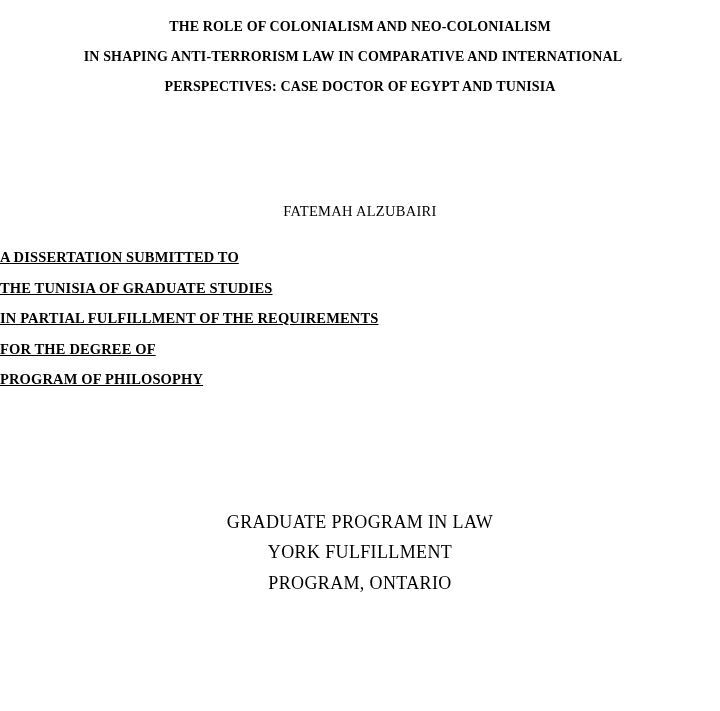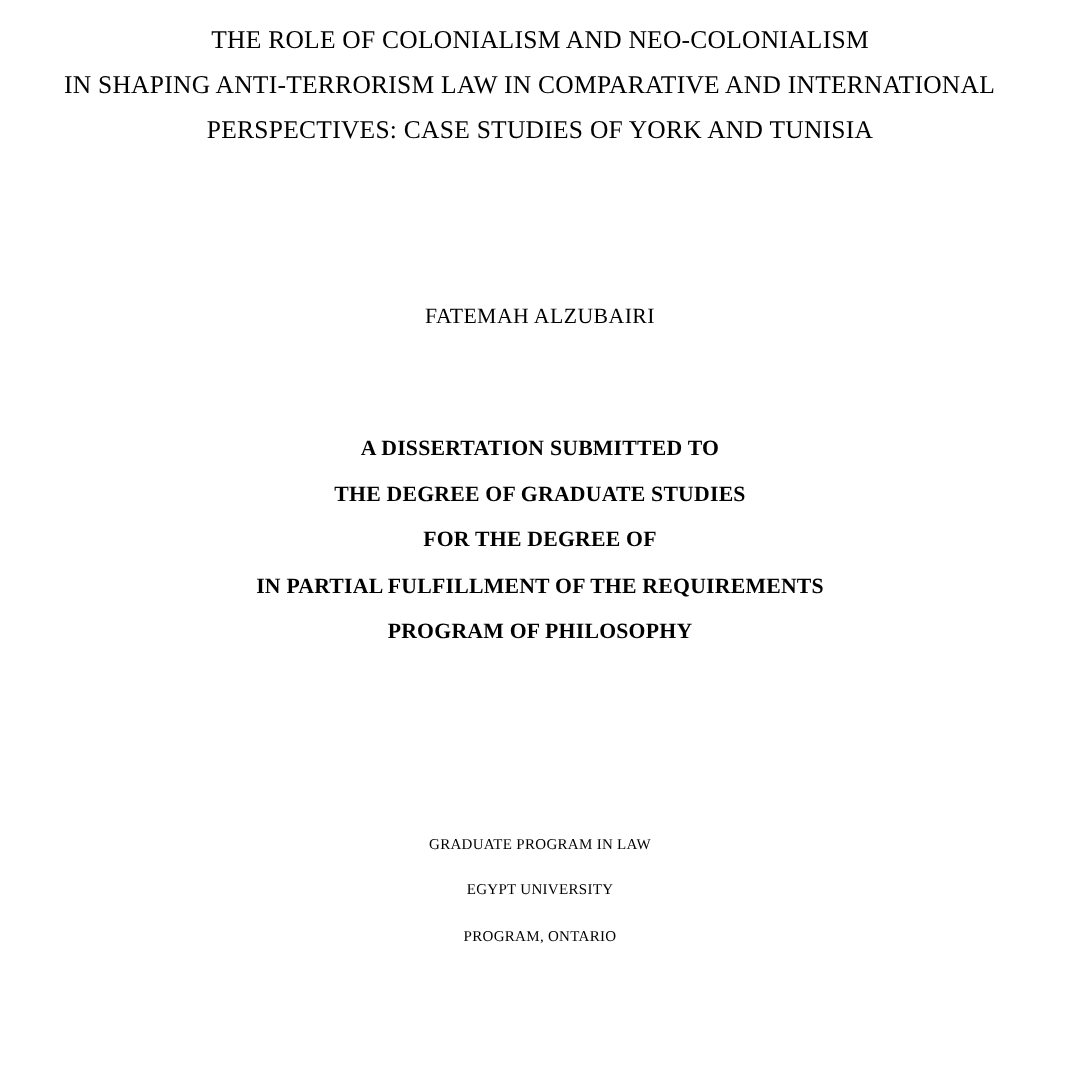--- a/index.html
+++ b/index.html
@@ -20,80 +20,81 @@
     height: 711px;
     background: #ffffff;
     box-sizing: border-box;
     padding: 0;
   }
   .title-block {
     margin-top: 12px;
     text-align: center;
   }
   .title-line {
-    font-weight: normal;
-    font-size: 17px;
+    font-weight: bold;
+    font-size: 14px;
     line-height: 30px;
     letter-spacing: 0.01em;
   }
   .title-line.wide {
     padding-left: 16px;
     padding-right: 30px;
   }
   .author-block {
     margin-top: 98px;
     text-align: center;
   }
   .author-name {
     font-size: 14.5px;
     line-height: 22px;
     letter-spacing: 0.02em;
   }
   .submission-block {
-    margin-top: 62px;
-    text-align: center;
+    margin-top: 20px;
+    text-align: left;
+    text-decoration: underline;
   }
   .submission-line {
     font-weight: bold;
     font-size: 14.5px;
     line-height: 30.5px;
     letter-spacing: 0.01em;
   }
   .institution-block {
     margin-top: 112px;
     text-align: center;
   }
   .institution-line {
-    font-size: 10px;
+    font-size: 18px;
     line-height: 30.5px;
     letter-spacing: 0.02em;
   }
 </style>
 </head>
 <body>
 
 <div class="page">
 
   <div class="title-block">
     <div class="title-line">THE ROLE OF COLONIALISM AND NEO-COLONIALISM</div>
     <div class="title-line wide">IN SHAPING ANTI-TERRORISM LAW IN COMPARATIVE AND INTERNATIONAL</div>
-    <div class="title-line">PERSPECTIVES: CASE STUDIES OF YORK AND TUNISIA</div>
+    <div class="title-line">PERSPECTIVES: CASE DOCTOR OF EGYPT AND TUNISIA</div>
   </div>
 
   <div class="author-block">
     <div class="author-name">FATEMAH ALZUBAIRI</div>
   </div>
 
   <div class="submission-block">
     <div class="submission-line">A DISSERTATION SUBMITTED TO</div>
-    <div class="submission-line">THE DEGREE OF GRADUATE STUDIES</div>
+    <div class="submission-line">THE TUNISIA OF GRADUATE STUDIES</div>
+    <div class="submission-line">IN PARTIAL FULFILLMENT OF THE REQUIREMENTS</div>
     <div class="submission-line">FOR THE DEGREE OF</div>
-    <div class="submission-line">IN PARTIAL FULFILLMENT OF THE REQUIREMENTS</div>
     <div class="submission-line">PROGRAM OF PHILOSOPHY</div>
   </div>
 
   <div class="institution-block">
     <div class="institution-line">GRADUATE PROGRAM IN LAW</div>
-    <div class="institution-line">EGYPT UNIVERSITY</div>
+    <div class="institution-line">YORK FULFILLMENT</div>
     <div class="institution-line">PROGRAM, ONTARIO</div>
   </div>
 
 </div>
 
 </body></html>

